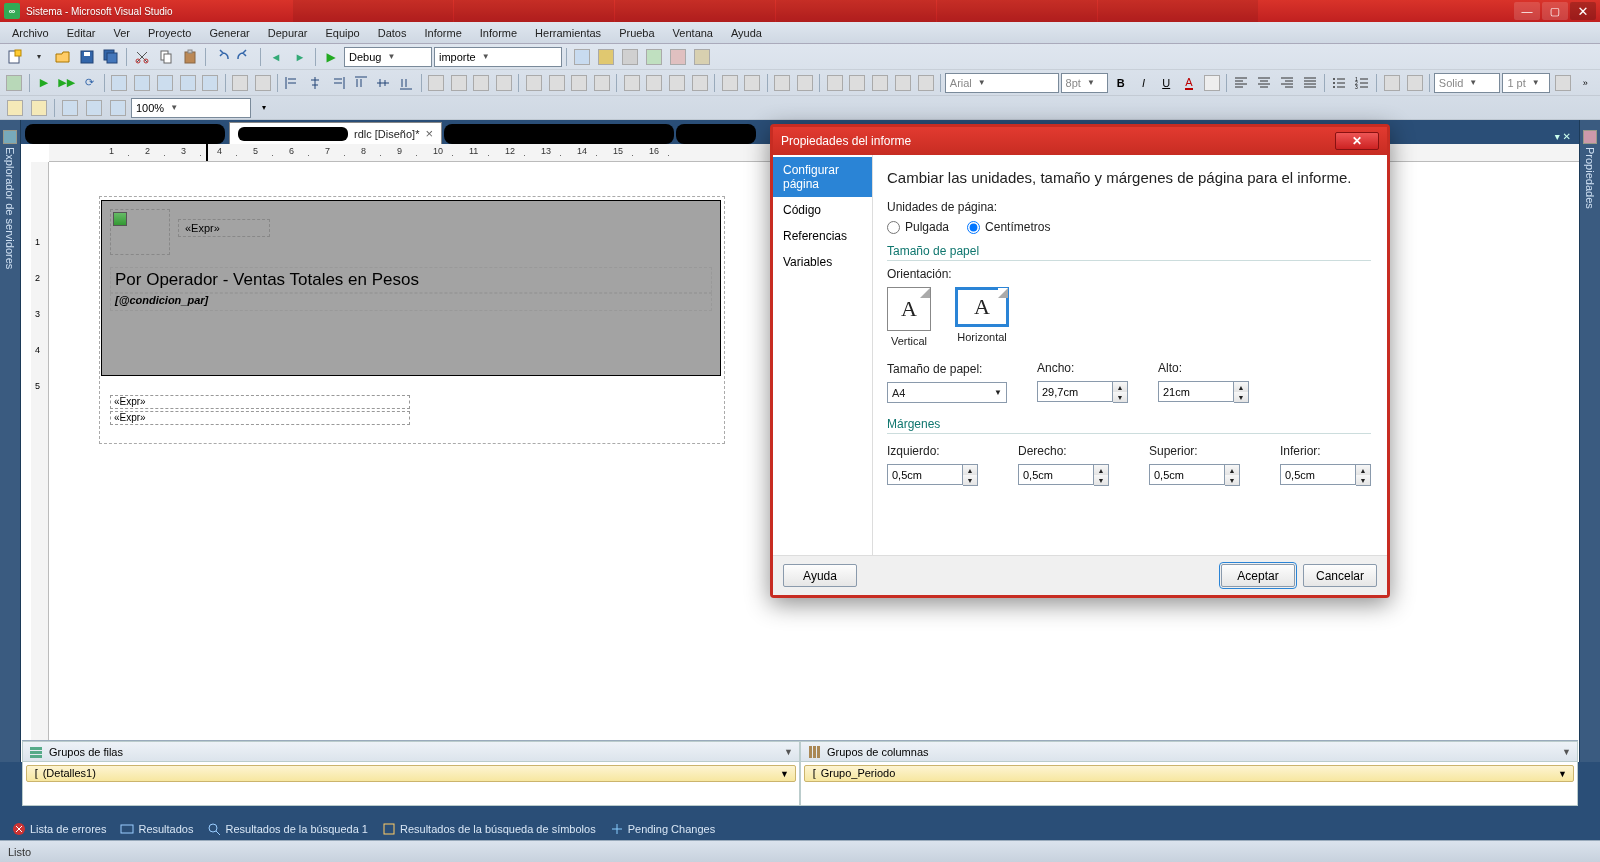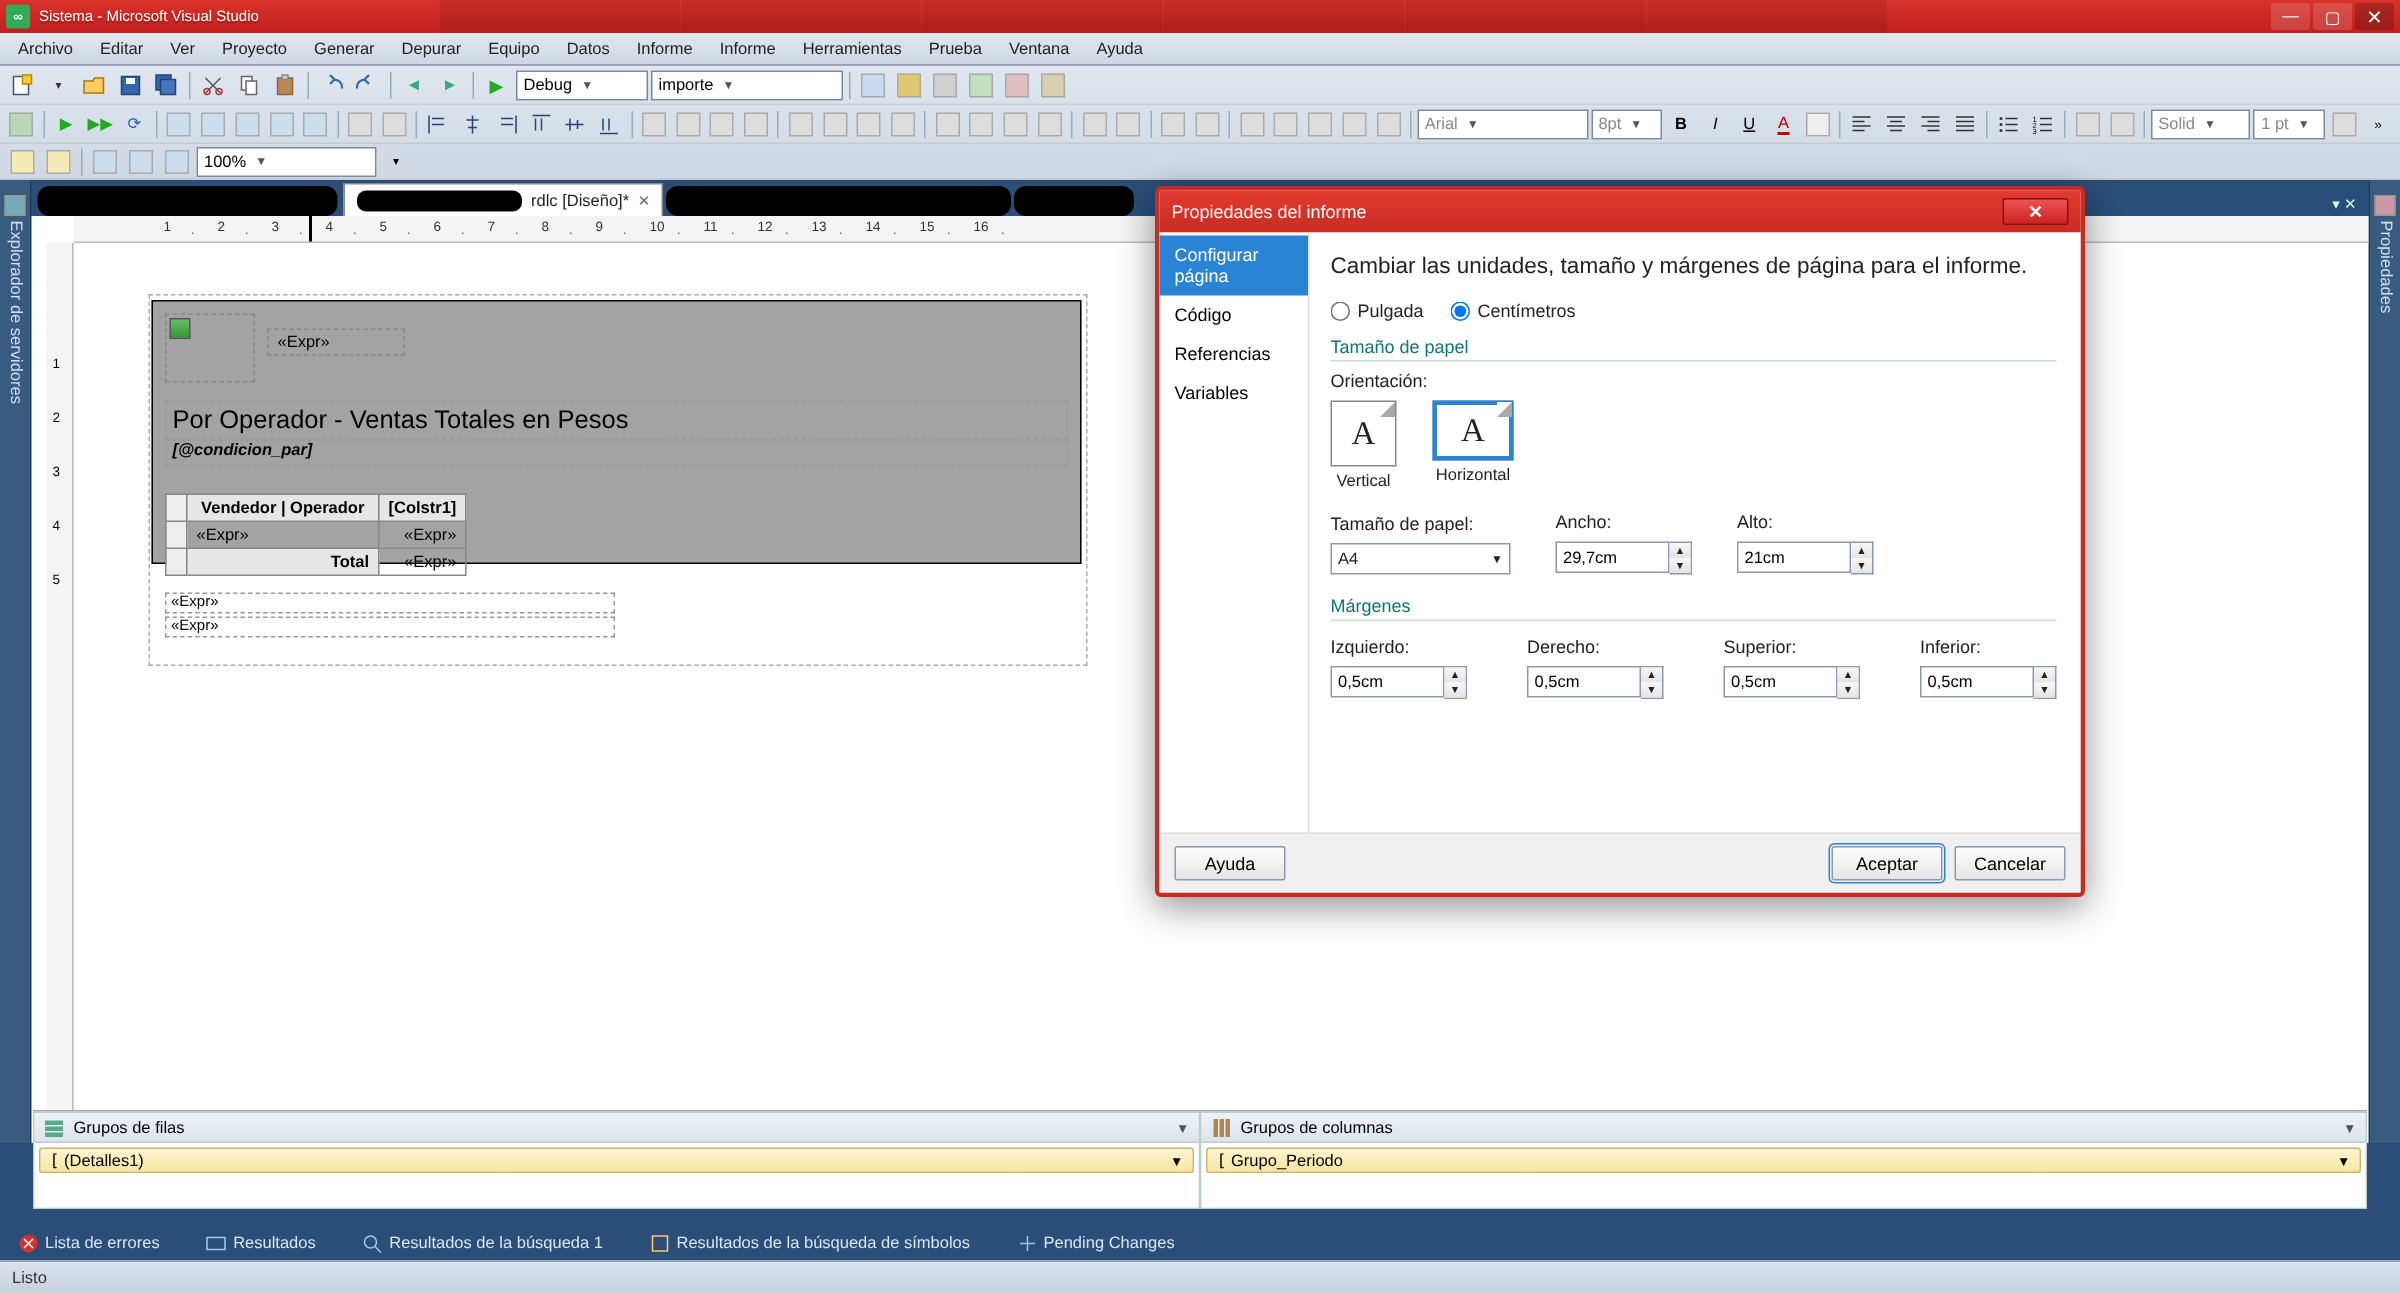--- a/index.html
+++ b/index.html
@@ -70,21 +70,21 @@
 .groups { position:absolute; left:22px; right:22px; bottom:56px; height:66px; display:flex; background:#ececec; border-top:1px solid #9ab;}
 .group-pane { flex:1; border:1px solid #bcc; display:flex; flex-direction:column; }
 .group-pane .gp-head { height:20px; background:linear-gradient(#eef2f7,#dce4ec); border-bottom:1px solid #bcc; display:flex; align-items:center; padding:0 6px; gap:6px; }
 .group-pane .gp-head .i { width:14px; height:14px; display:inline-block; }
 .group-pane .gp-head .dd { margin-left:auto; font-size:9px; color:#555;}
 .group-pane .gp-body { flex:1; background:#fff; display:flex; align-items:flex-start; padding:3px; }
 .group-item { background:linear-gradient(#fdf4d2,#f7e7a0); border:1px solid #cbb46d; padding:1px 6px; font-size:11px; border-radius:2px; display:flex; align-items:center; gap:4px; width:100%; justify-content:space-between;}
 .group-item .brkt { font-family:Consolas,monospace; }
 
 
-.status-tabs { position:absolute; left:0; right:0; bottom:22px; height:22px; background:#2a4e77; display:flex; align-items:center; gap:19px; padding:0 6px; color:#d8e6f5; font-size:11px;}
+.status-tabs { position:absolute; left:0; right:0; bottom:22px; height:22px; background:#2a4e77; display:flex; align-items:center; gap:2px; padding:0 6px; color:#d8e6f5; font-size:11px;}
 .status-tabs .stbtn { display:flex; align-items:center; gap:4px; padding:2px 6px; }
 .status-tabs .ic { width:14px; height:14px; display:inline-block;}
 .statusbar { position:absolute; left:0; right:0; bottom:0; height:22px; background:linear-gradient(#dbe3ed,#c7d1dd); border-top:1px solid #9ab; display:flex; align-items:center; padding:0 8px; color:#333; font-size:11px;}
 
 
 .dialog { position:absolute; left:770px; top:124px; width:620px; background:#f0f0f0; border:3px solid #c72c22; border-radius:4px; box-shadow:0 6px 24px rgba(0,0,0,.45); }
 .dialog .dlg-title { height:28px; background:linear-gradient(#e23a30,#c72c22); color:#fff; display:flex; align-items:center; padding:0 8px; font-size:12px;}
 .dialog .dlg-title .dclose { margin-left:auto; width:44px; height:18px; background:linear-gradient(#e55,#c22); border:1px solid #811; border-radius:2px; display:flex; align-items:center; justify-content:center; font-family:Arial; font-weight:bold;}
 .dialog .dlg-body { display:flex; background:#fff; min-height:400px;}
 .dlg-nav { width:118px; border-right:1px solid #ddd; padding:2px 0; }
@@ -580,41 +580,20 @@
 
       <div class="dashed-outer"></div>
       <div class="report-box">
         <div class="imgph">
             <span class="icn"></span>
           </div>
         <div class="exprbox" style="left:76px;top:18px;width:92px">«Expr»</div>
         <div class="title-row">Por Operador - Ventas Totales en Pesos</div>
         <div class="cond-row">[@condicion_par]</div>
 
-        <div class="tablix">
-          <table>
-            <tbody>
-                <tr>
-              <td style="width:14px;background:#eee"></td>
-              <td class="hdr" style="width:128px">Vendedor | Operador</td>
-              <td class="hdr" style="width:58px">[Colstr1]</td>
-            </tr>
-            <tr>
-              <td style="background:#eee"></td>
-              <td>«Expr»</td>
-              <td style="text-align:right">«Expr»</td>
-            </tr>
-            <tr>
-              <td style="background:#eee"></td>
-              <td class="rt" style="background:#e6e6e6">Total</td>
-              <td style="text-align:right">«Expr»</td>
-            </tr>
-          </tbody>
-            </table>
-        </div>
 
         <div class="footer1">«Expr»</div>
         <div class="footer2">«Expr»</div>
       </div>
     </div>
   </div>
 
   <div class="sidetab right">
     <div class="stab">
         <span class="sqico" style="background:#c9a"></span>
@@ -714,20 +693,21 @@
   <div class="dlg-body">
     <div class="dlg-nav">
       <div class="nitem sel">Configurar página</div>
       <div class="nitem">Código</div>
       <div class="nitem">Referencias</div>
       <div class="nitem">Variables</div>
     </div>
     <div class="dlg-main">
       <h3>Cambiar las unidades, tamaño y márgenes de página para el informe.</h3>
 
+      <div class="lbl">Unidades de página:</div>
       <div class="radio-row">
         <label>
             <input type="radio" name="u" style=""> 
             <span>Pulgada</span>
           </label>
         <label>
             <input type="radio" name="u" checked="" style=""> 
             <span>Centímetros</span>
           </label>
       </div>

